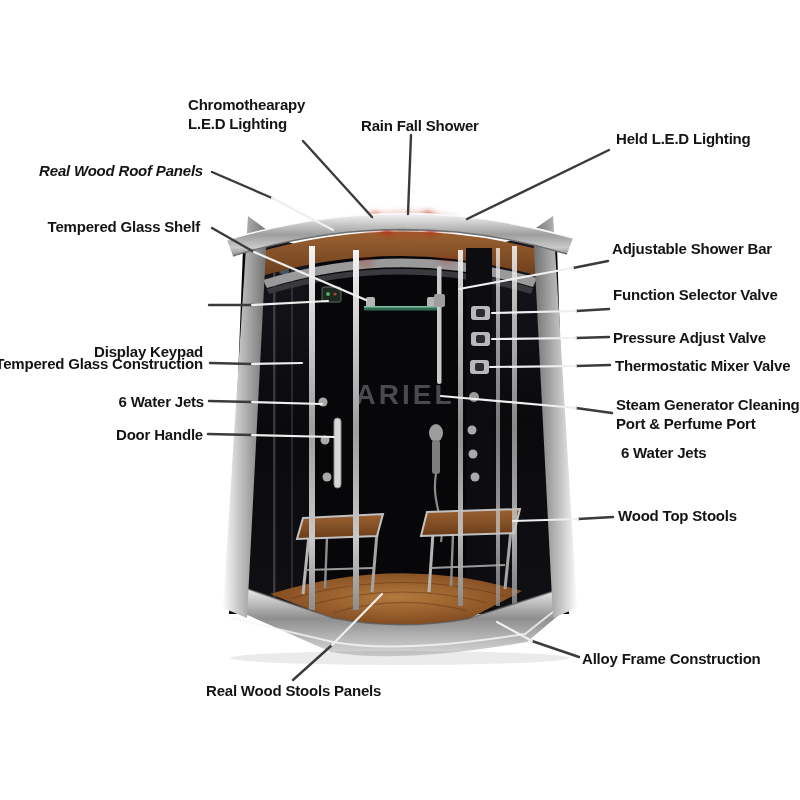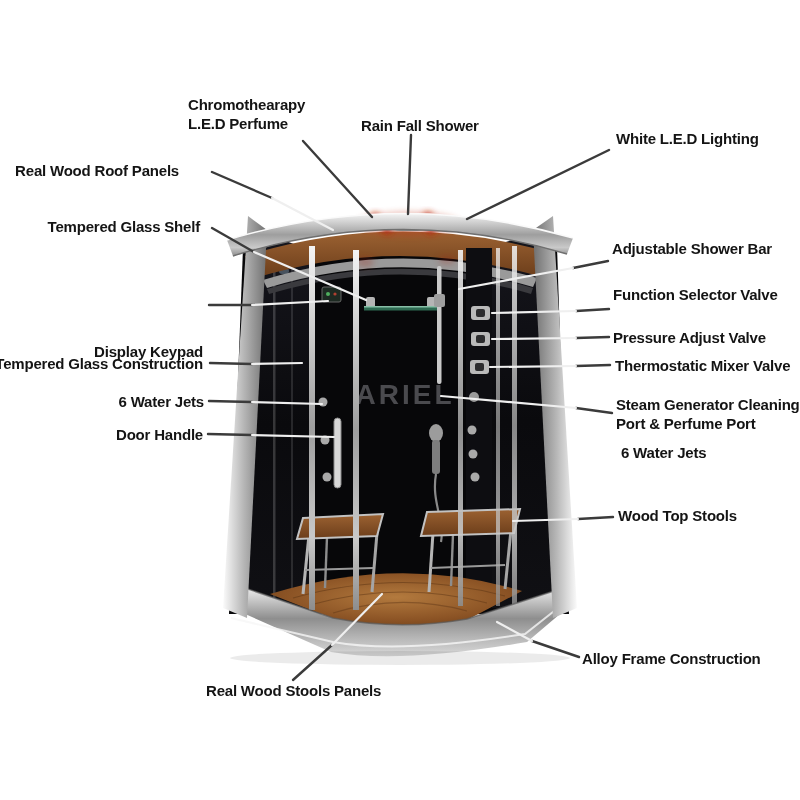--- a/index.html
+++ b/index.html
@@ -217,26 +217,26 @@
       <line x1="490" y1="367" x2="576" y2="366"></line>
       <line x1="441" y1="396" x2="576" y2="408"></line>
       <line x1="513" y1="521" x2="578" y2="519"></line>
       <line x1="497" y1="622" x2="532" y2="641"></line>
       <line x1="382" y1="594" x2="332" y2="645"></line>
     </g>
   </svg>
 
   <div class="lbl center" style="left:188px;top:95px;width:122px;">
     <div>Chromothearapy</div>
-    <div>L.E.D Perfume</div>
+    <div>L.E.D Lighting</div>
   </div>
   <div class="lbl" style="left:361px;top:116px;">Rain Fall Shower</div>
-  <div class="lbl" style="left:616px;top:129px;">White L.E.D Lighting</div>
-
-  <div class="lbl" style="right:621px;top:161px;">Real Wood Roof Panels</div>
+  <div class="lbl" style="left:616px;top:129px;">Held L.E.D Lighting</div>
+
+  <div class="lbl" style="right:597px;top:161px;font-style:italic;">Real Wood Roof Panels</div>
   <div class="lbl" style="right:600px;top:217px;">Tempered Glass Shelf</div>
   <div class="lbl" style="right:597px;top:296px;margin-top:46px;">Display Keypad</div>
   <div class="lbl" style="right:597px;top:354px;">Tempered Glass Construction</div>
   <div class="lbl" style="right:596px;top:392px;">6 Water Jets</div>
   <div class="lbl" style="right:597px;top:425px;">Door Handle</div>
 
   <div class="lbl" style="left:612px;top:239px;">
     <div>Adjustable Shower Bar</div>
   </div>
   <div class="lbl" style="left:613px;top:285px;">Function Selector Valve</div>

